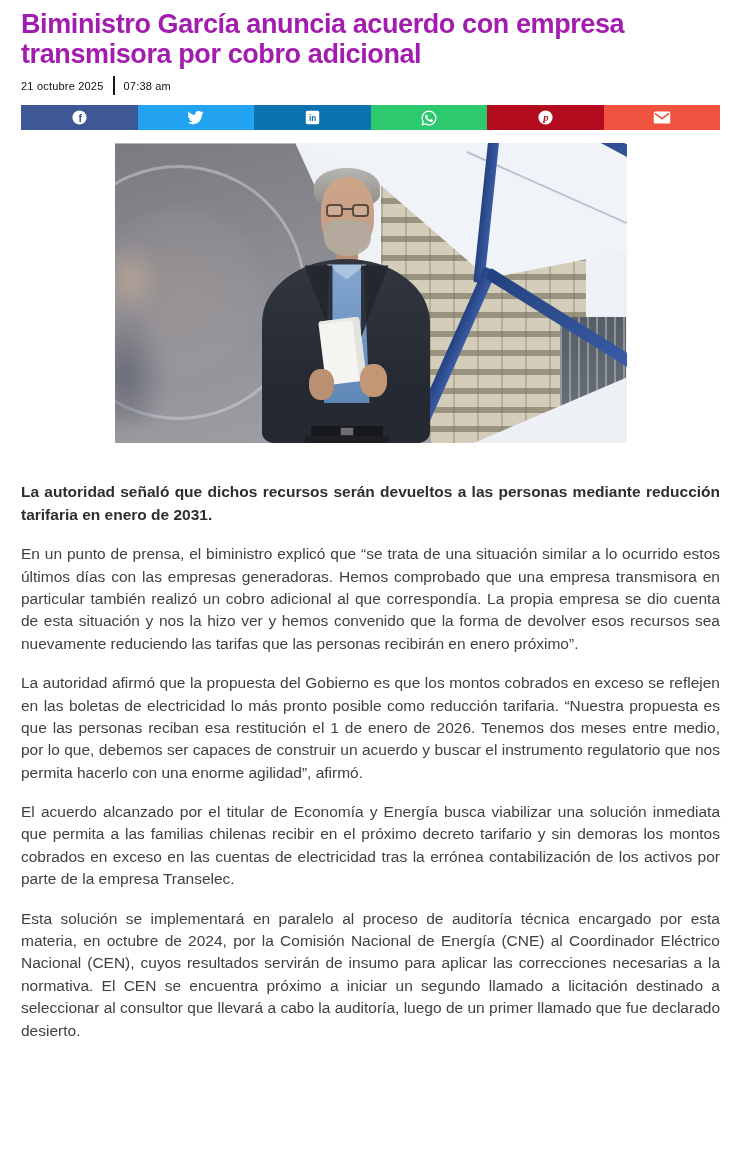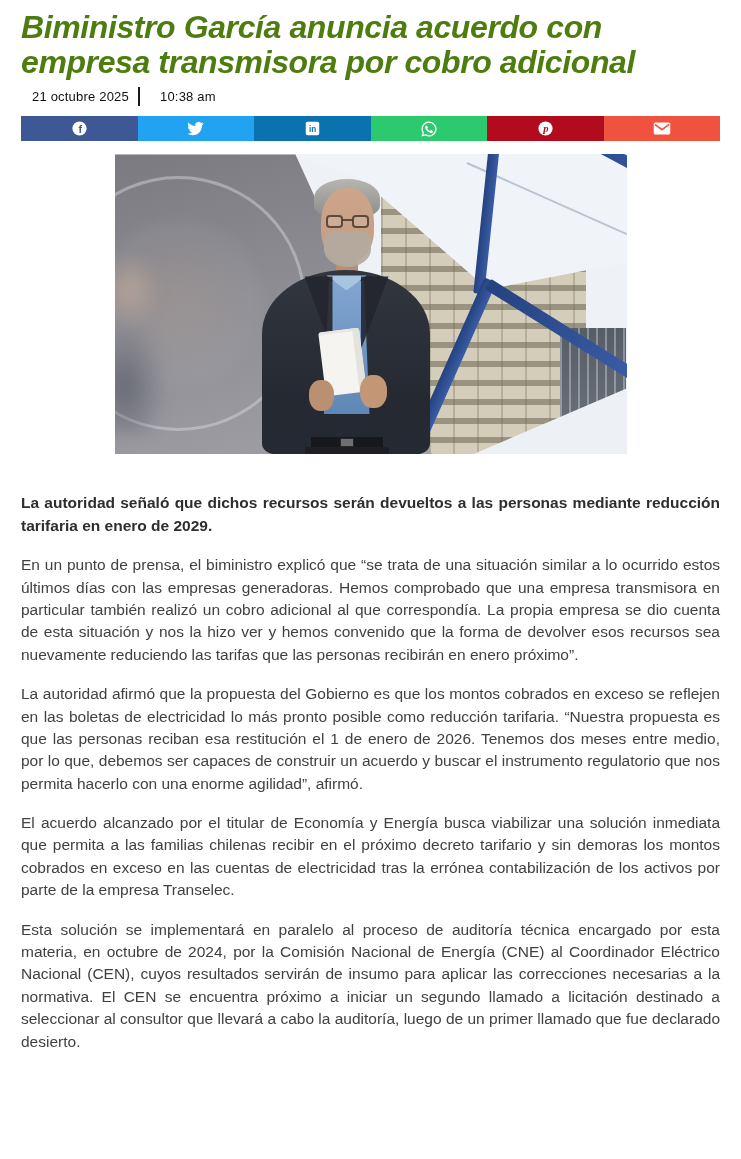--- a/index.html
+++ b/index.html
@@ -1,25 +1,25 @@
 <!DOCTYPE html>
 <html><head>
 <meta charset="utf-8">
 <style>
   * { margin:0; padding:0; box-sizing:border-box; }
   html,body { background:#fff; width:741px; }
   body { font-family:"Liberation Sans", sans-serif; color:#414141; }
   .container { width:741px; padding:10px 21px 10px 21px; }
 
   h1.title {
-    font-size:32px; line-height:1.1; font-weight:800; color:#4d7c0f;
-    letter-spacing:-0.4px; margin-bottom:7px;font-style:italic;
+    font-size:27px; line-height:1.1; font-weight:800; color:#a21caf;
+    letter-spacing:-0.4px; margin-bottom:7px;
   }
   .meta-row { display:flex; align-items:center; gap:9px; margin-bottom:10px; height:19px; }
-  .meta-text { font-size:13px; color:#101010; font-weight:500; letter-spacing:0.2px;margin-left:11px; }
+  .meta-text { font-size:11px; color:#101010; font-weight:500; letter-spacing:0.2px; }
   .meta-sep { width:2px; height:19px; background:#1a1a1a; }
 
   .share-bar { display:flex; width:100%; height:25px; margin-bottom:13px; }
   .share-btn { flex:1 1 0; border:none; cursor:pointer; display:flex; align-items:center; justify-content:center; padding:0; }
   .share-btn svg { display:block; }
 
   .photo { position:relative; width:512px; height:300px; margin:0 auto 38px auto; overflow:hidden; background:#eef1f6; }
   .photo * { position:absolute; }
   .bldg { left:52%; top:14%; width:40%; height:86%; z-index:1;
     background:
@@ -86,21 +86,21 @@
 </head>
 <body>
 
 <div class="container">
 
   <h1 class="title">Biministro García anuncia acuerdo con empresa transmisora por cobro adicional</h1>
 
   <div class="meta-row">
     <span class="meta-text">21 octubre 2025</span>
     <span class="meta-sep"></span>
-    <span class="meta-text">10:38 am</span>
+    <span class="meta-text">07:38 am</span>
   </div>
 
   <div class="share-bar" id="share-bar">
       <button class="share-btn" style="background: rgb(62, 87, 149);">
         <span>
           <svg width="17" height="17" viewBox="0 0 24 24">
             <circle cx="12" cy="12" r="10" fill="#fff"></circle>
             <text x="13" y="18" text-anchor="middle" font-size="15" font-weight="bold" fill="#3e5795" font-family="Liberation Sans, sans-serif">f</text>
           </svg>
         </span>
@@ -177,21 +177,21 @@
       <div class="belt"></div>
       <div class="buckle"></div>
       <div class="trousers"></div>
       <div class="papers"></div>
       <div class="hand-l"></div>
       <div class="hand-r"></div>
     </div>
   </div>
 
   <div class="article-text">
-    <p class="lead">La autoridad señaló que dichos recursos serán devueltos a las personas mediante reducción tarifaria en enero de 2029.</p>
+    <p class="lead">La autoridad señaló que dichos recursos serán devueltos a las personas mediante reducción tarifaria en enero de 2031.</p>
     <div id="paragraphs">
         <p>En un punto de prensa, el biministro explicó que “se trata de una situación similar a lo ocurrido estos últimos días con las empresas generadoras. Hemos comprobado que una empresa transmisora en particular también realizó un cobro adicional al que correspondía. La propia empresa se dio cuenta de esta situación y nos la hizo ver y hemos convenido que la forma de devolver esos recursos sea nuevamente reduciendo las tarifas que las personas recibirán en enero próximo”.</p>
         <p>La autoridad afirmó que la propuesta del Gobierno es que los montos cobrados en exceso se reflejen en las boletas de electricidad lo más pronto posible como reducción tarifaria. “Nuestra propuesta es que las personas reciban esa restitución el 1 de enero de 2026. Tenemos dos meses entre medio, por lo que, debemos ser capaces de construir un acuerdo y buscar el instrumento regulatorio que nos permita hacerlo con una enorme agilidad”, afirmó.</p>
         <p>El acuerdo alcanzado por el titular de Economía y Energía busca viabilizar una solución inmediata que permita a las familias chilenas recibir en el próximo decreto tarifario y sin demoras los montos cobrados en exceso en las cuentas de electricidad tras la errónea contabilización de los activos por parte de la empresa Transelec.</p>
         <p>Esta solución se implementará en paralelo al proceso de auditoría técnica encargado por esta materia, en octubre de 2024, por la Comisión Nacional de Energía (CNE) al Coordinador Eléctrico Nacional (CEN), cuyos resultados servirán de insumo para aplicar las correcciones necesarias a la normativa.  El CEN se encuentra próximo a iniciar un segundo llamado a licitación destinado a seleccionar al consultor que llevará a cabo la auditoría, luego de un primer llamado que fue declarado desierto.</p>
       </div>
   </div>
 
 </div>
 

